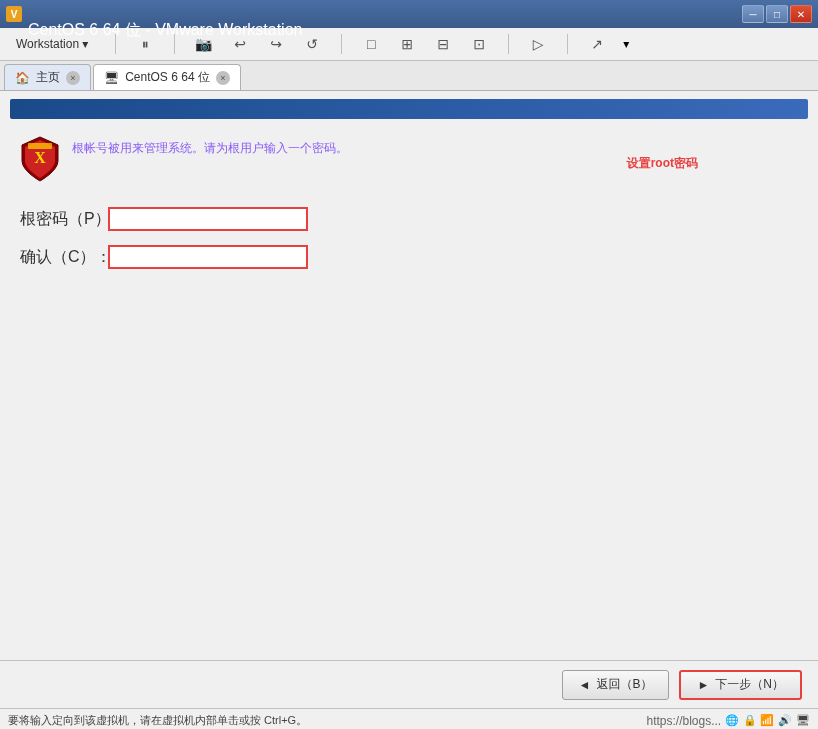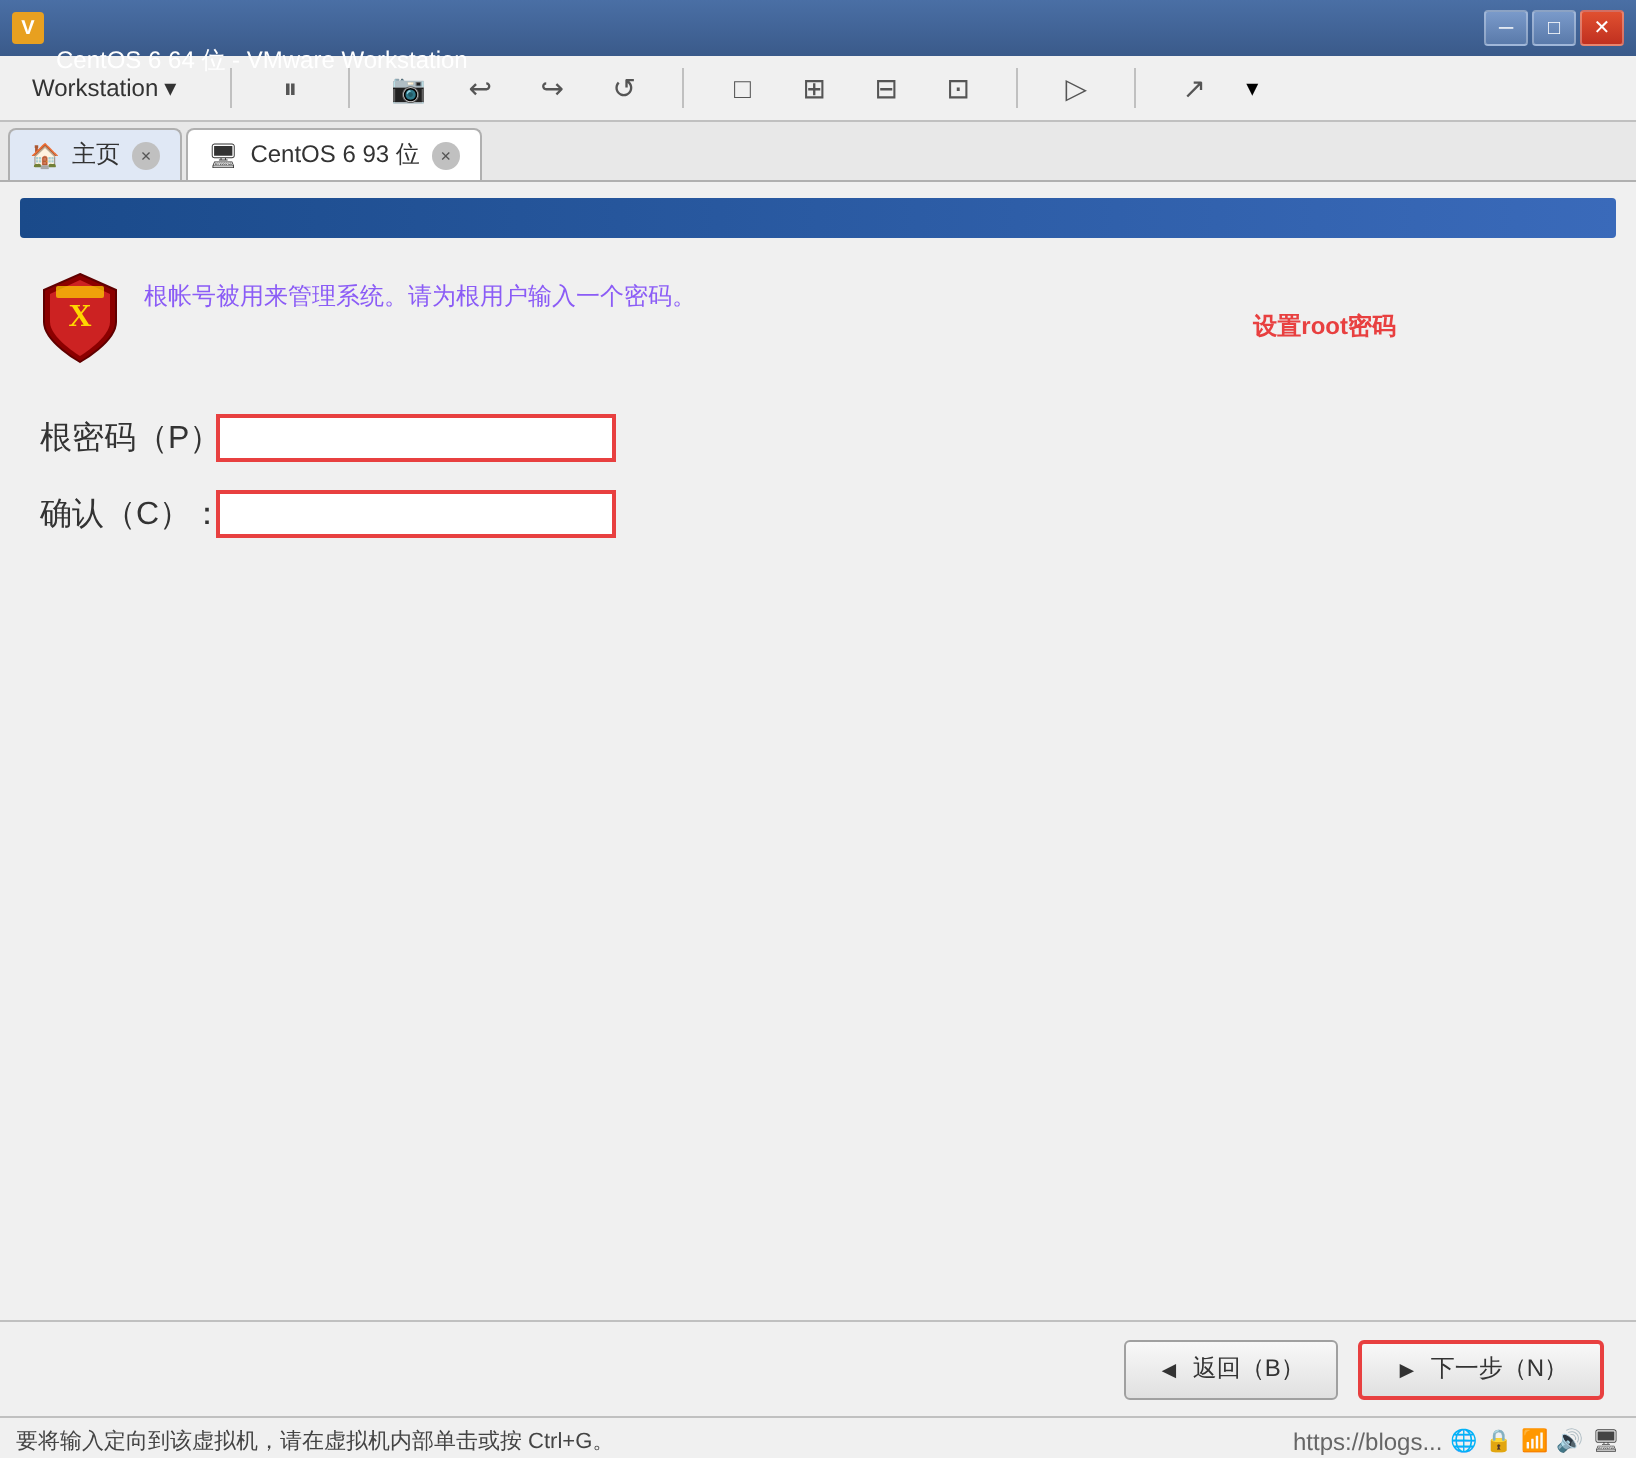--- a/index.html
+++ b/index.html
@@ -33,21 +33,21 @@
       background: #e8a020;
       border-radius: 2px;
       display: flex;
       align-items: center;
       justify-content: center;
       font-size: 10px;
       color: white;
       font-weight: bold;
     }
     .title-text {
-      font-size: 12px;
+      font-size: 16px;
       font-weight: normal;
       margin-top: 32px;
     }
     .title-bar-controls {
       display: flex;
       gap: 2px;
     }
     .title-btn {
       width: 22px;
       height: 18px;
@@ -316,21 +316,21 @@
 </div>
 
 <div class="tabs-bar">
   <div class="tab home">
     <span>🏠</span>
     <span>主页</span>
     <div class="tab-close">×</div>
   </div>
   <div class="tab active">
     <span>🖥</span>
-    <span>CentOS 6 93 位</span>
+    <span>CentOS 6 64 位</span>
     <div class="tab-close">×</div>
   </div>
 </div>
 
 <div class="main-content">
 
   <div class="progress-bar-area"></div>
 
   <div class="form-area">
     <div class="form-header">

